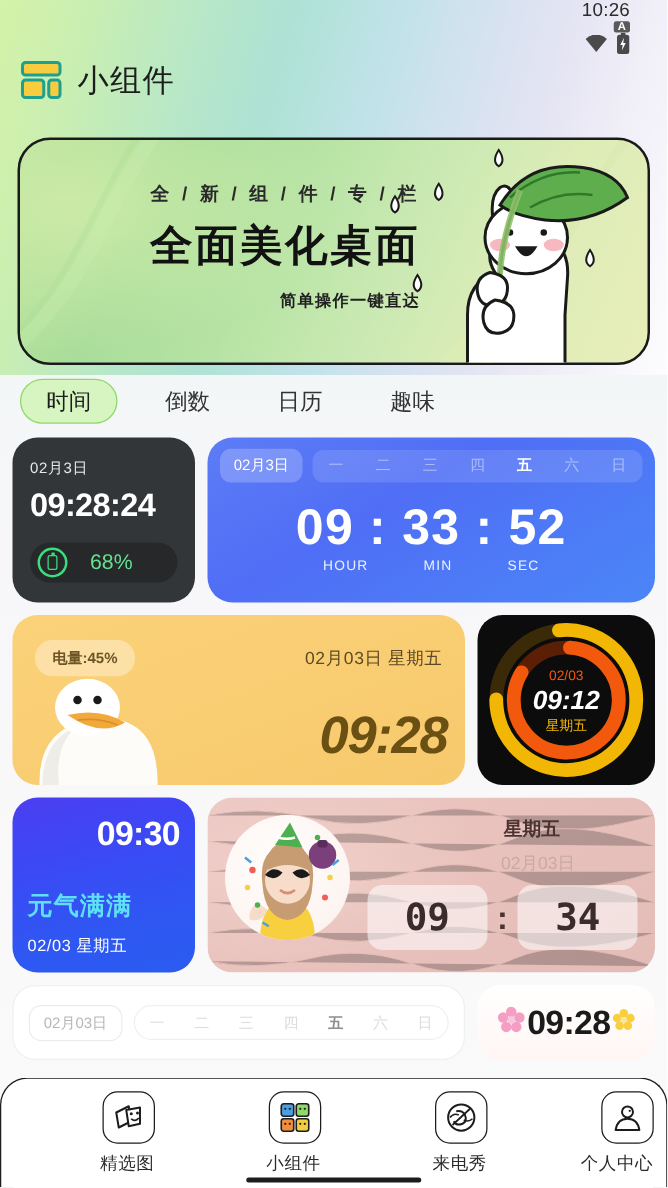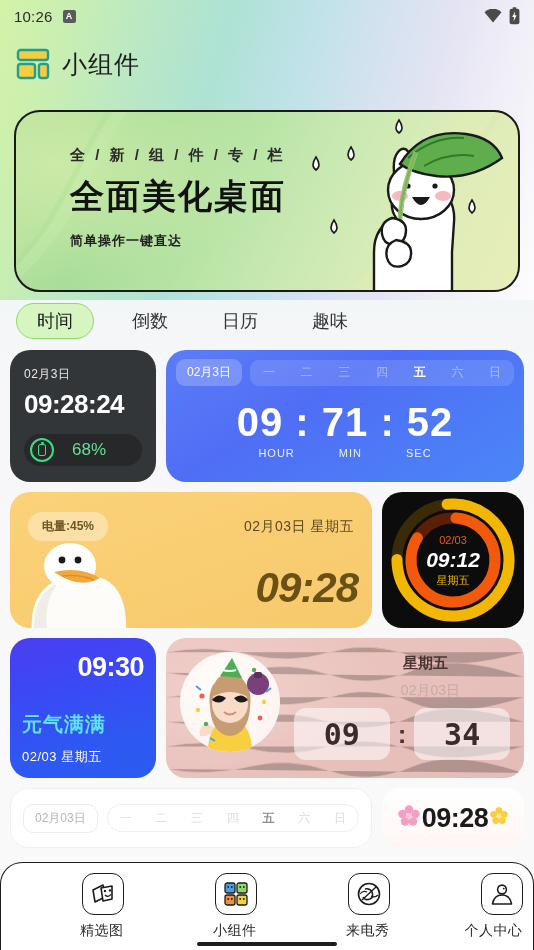--- a/index.html
+++ b/index.html
@@ -32,24 +32,25 @@
         #ffffff 100%);
   }
   .page-wash {
     position: absolute; top: 300px; left: 0; right: 0; bottom: 0;
     background: linear-gradient(180deg, #f3f6f7 0%, #f7f7f9 18%, #fafafa 100%);
   }
 
   
   .statusbar {
     position: absolute; top: 0; left: 0; right: 0; height: 32px;
-    display: flex; align-items: center;
-    padding: 0 14px;
+    display: flex; align-items: flex-end;
+    padding: 0 30px;
     font-size: 15px; color: #2c2c2c;
     letter-spacing: 0.2px;
+    flex-direction: column;
   }
   .sb-time { font-weight: 500; font-size: 15px; }
   .sb-appicon {
     margin-left: 10px;
     width: 13px; height: 13px;
     background: #5a5a5a;
     border-radius: 2px;
     display: inline-flex; align-items: center; justify-content: center;
     color: #fff; font-size: 9px; line-height: 1; font-weight: bold;
   }
@@ -76,22 +77,22 @@
     border: 2px solid #1a1a1a;
     background:
       radial-gradient(ellipse 70% 110% at 8% 30%, #cbeaa8 0%, rgba(203,234,168,0) 60%),
       linear-gradient(115deg, #b9e49a 0%, #a9dd9a 22%, #b6e3a4 40%, #c9e9b2 58%, #dcecb8 76%, #e8eeb8 100%);
     overflow: hidden;
   }
   .banner-swirls {
     position: absolute; inset: 0; opacity: .42;
   }
   .banner-text {
-    position: absolute; left: 54px; top: 34px; width: 300px;
-    text-align: left;
+    position: absolute; left: 20px; top: 34px; width: 300px;
+    text-align: right;
   }
   .banner-kicker {
     font-size: 15px; font-weight: bold; color: #2a2a2a;
     letter-spacing: 3px; white-space: nowrap;
   }
   .banner-head {
     margin-top: 9px;
     font-size: 34px; font-weight: bold; color: #121212;
     letter-spacing: 2px; white-space: nowrap;
   }
@@ -436,21 +437,21 @@
             <span>三</span>
             <span>四</span>
             <span class="on">五</span>
             <span>六</span>
             <span>日</span>
           </span>
         </div>
         <div class="blue-clock">
           <span>09</span>
           <span>:</span>
-          <span>71</span>
+          <span>33</span>
           <span>:</span>
           <span>52</span>
         </div>
         <div class="blue-labels">
           <span>HOUR</span>
           <span>MIN</span>
           <span>SEC</span>
         </div>
       </div>
     </div>

